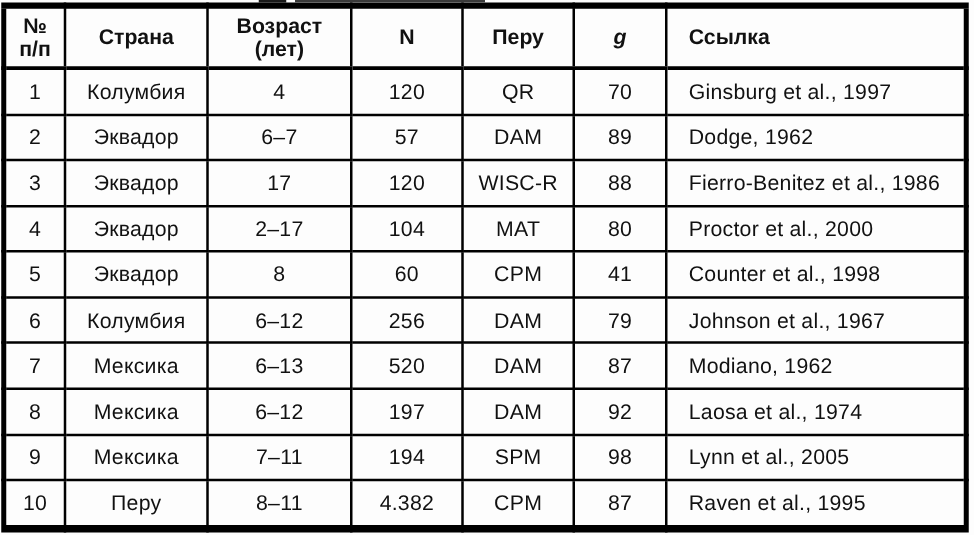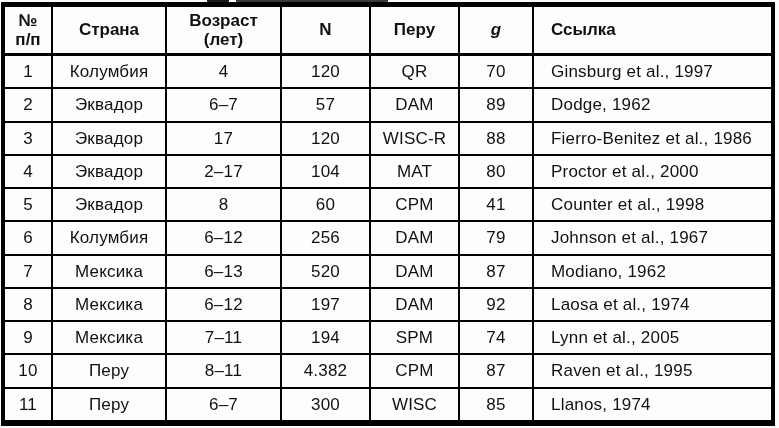--- a/index.html
+++ b/index.html
@@ -179,37 +179,28 @@
           <td class="col-test">DAM</td>
           <td class="col-g">92</td>
           <td class="col-ref">Laosa et al., 1974</td>
         </tr>
         <tr>
           <td class="col-num">9</td>
           <td class="col-country">Мексика</td>
           <td class="col-age">7–11</td>
           <td class="col-n">194</td>
           <td class="col-test">SPM</td>
-          <td class="col-g">74</td>
+          <td class="col-g">98</td>
           <td class="col-ref">Lynn et al., 2005</td>
         </tr>
         <tr>
           <td class="col-num">10</td>
           <td class="col-country">Перу</td>
           <td class="col-age">8–11</td>
           <td class="col-n">4.382</td>
           <td class="col-test">CPM</td>
           <td class="col-g">87</td>
           <td class="col-ref">Raven et al., 1995</td>
         </tr>
-        <tr>
-          <td class="col-num">11</td>
-          <td class="col-country">Перу</td>
-          <td class="col-age">6–7</td>
-          <td class="col-n">300</td>
-          <td class="col-test">WISC</td>
-          <td class="col-g">85</td>
-          <td class="col-ref">Llanos, 1974</td>
-        </tr>
       </tbody>
   </table>
 
 </div>
 
 </body></html>

